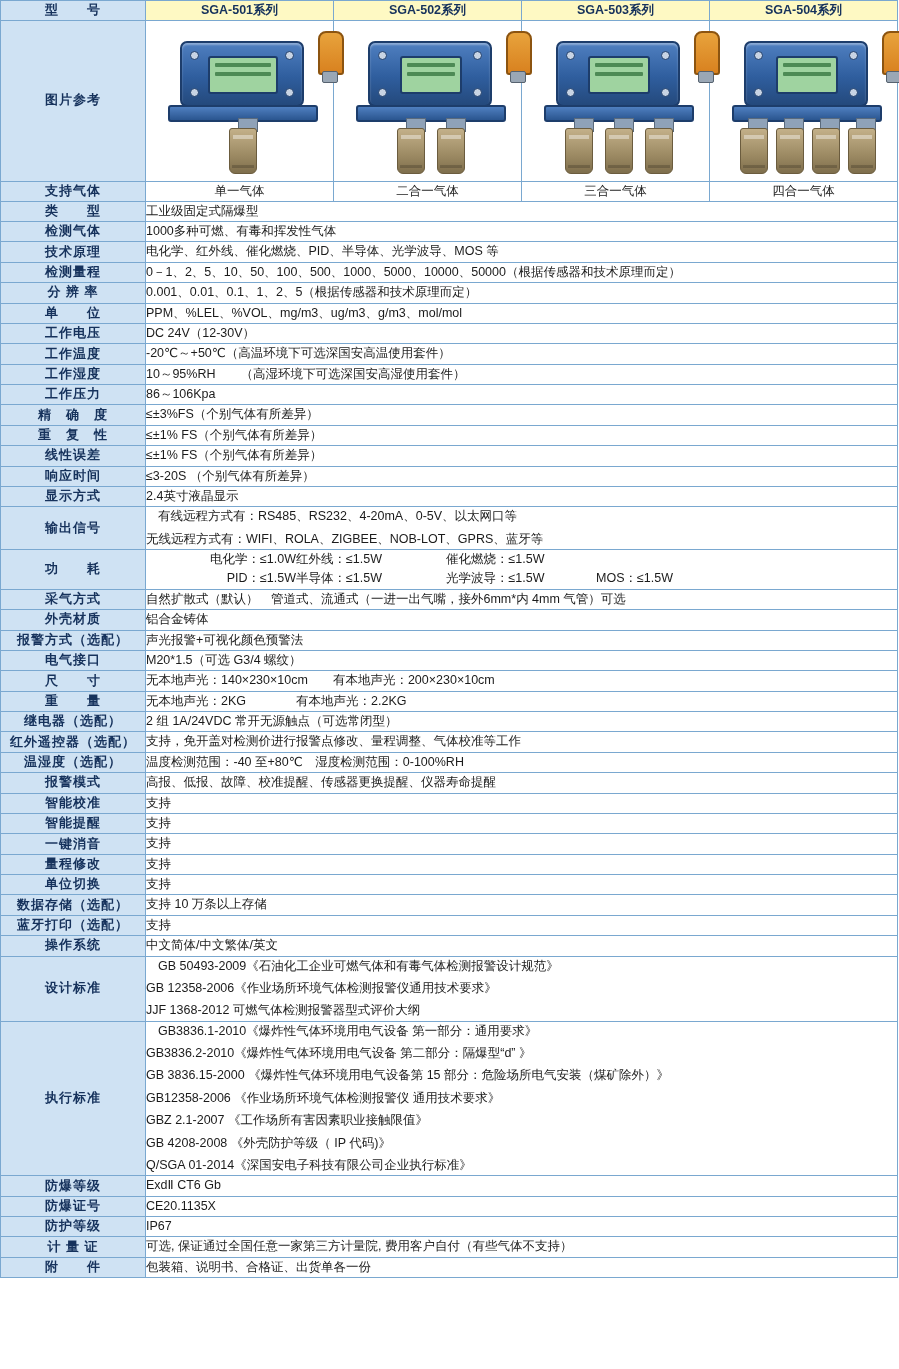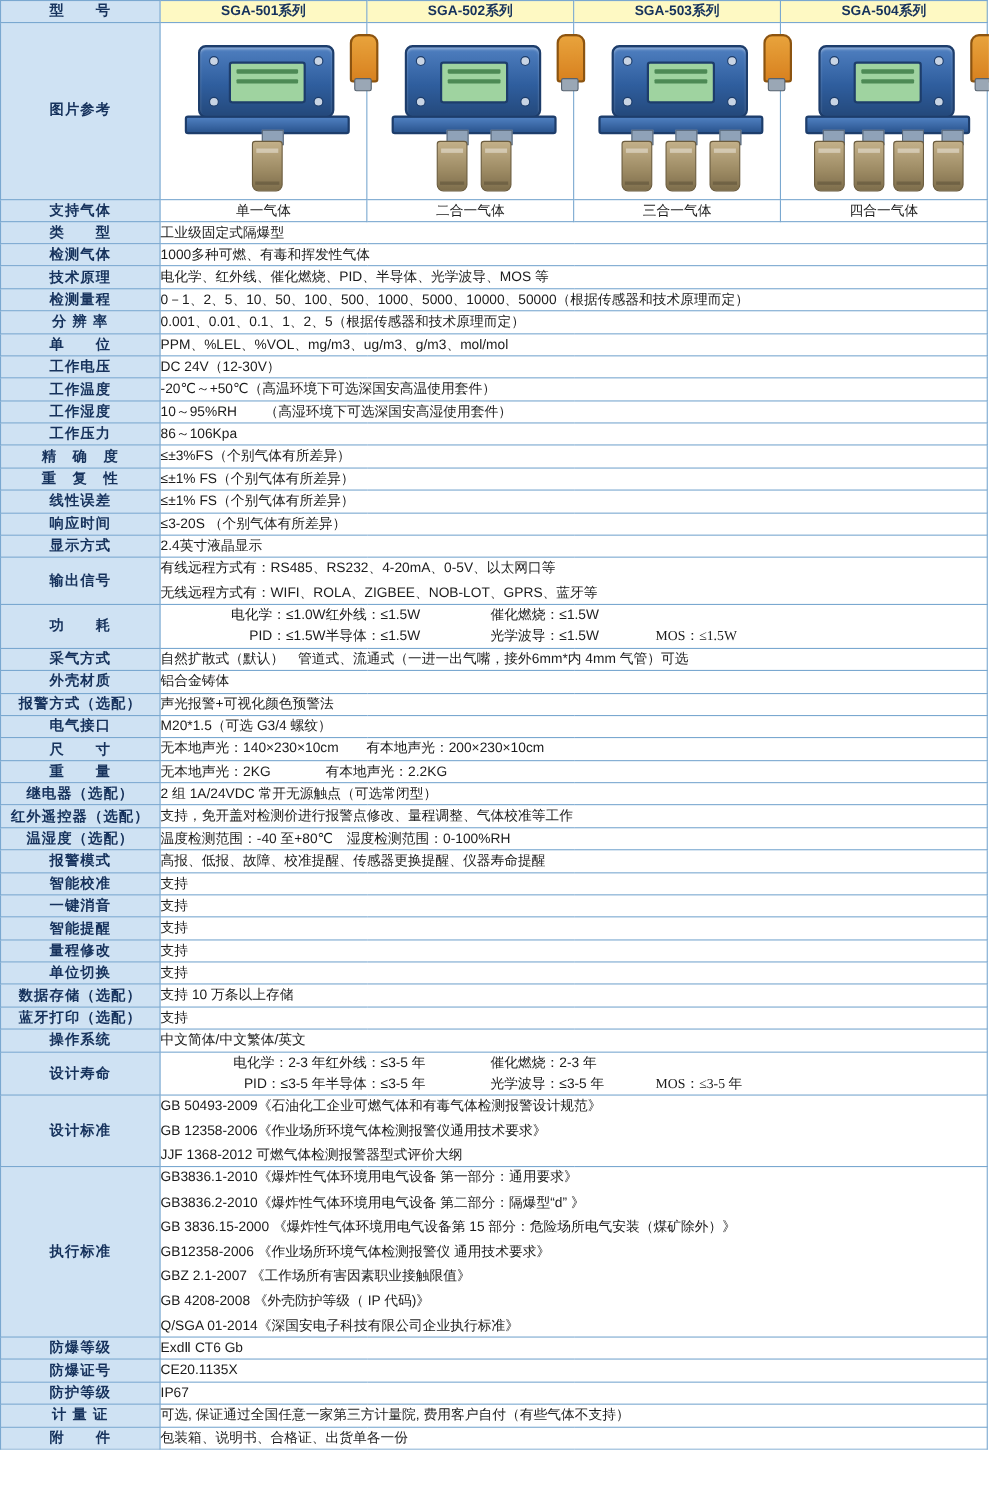--- a/index.html
+++ b/index.html
@@ -55,28 +55,28 @@
     font-size: 12.5px;
     padding: 6px 2px;
     margin-top: 13px;
   }
   .imgcell {
     background: #ffffff;
     height: 160px;
     text-align: center;
     padding: 0;
   }
-  .line { display: block; }
+  .line { display: block; padding-left: 12px; }
   .row2 { display: block; margin-top: 3px; }
   .cols { display: flex; flex-wrap: wrap; }
   .cols span { display: inline-block; }
   .w1 { width: 150px; text-align: right; }
   .w2 { width: 150px; }
   .w3 { width: 150px; }
-  .w4 { width: 150px; font-family: Liberation Serif, serif; }
+  .w4 { width: 150px; }
   
   .device {
     position: relative;
     width: 210px;
     height: 152px;
     margin: 4px auto 0 auto;
   }
   .d-head {
     position: absolute;
     left: 34px; top: 14px;
@@ -408,25 +408,25 @@
     </tr>
     <tr>
       <td class="lbl">报警模式</td>
       <td class="val" colspan="4">高报、低报、故障、校准提醒、传感器更换提醒、仪器寿命提醒</td>
     </tr>
     <tr>
       <td class="lbl">智能校准</td>
       <td class="val" colspan="4">支持</td>
     </tr>
     <tr>
+      <td class="lbl">智能提醒</td>
+      <td class="val" colspan="4">支持</td>
+    </tr>
+    <tr>
       <td class="lbl">一键消音</td>
-      <td class="val" colspan="4">支持</td>
-    </tr>
-    <tr>
-      <td class="lbl">智能提醒</td>
       <td class="val" colspan="4">支持</td>
     </tr>
     <tr>
       <td class="lbl">量程修改</td>
       <td class="val" colspan="4">支持</td>
     </tr>
     <tr>
       <td class="lbl">单位切换</td>
       <td class="val" colspan="4">支持</td>
     </tr>
@@ -436,36 +436,20 @@
     </tr>
     <tr>
       <td class="lbl">蓝牙打印（选配）</td>
       <td class="val" colspan="4">支持</td>
     </tr>
     <tr>
       <td class="lbl">操作系统</td>
       <td class="val" colspan="4">中文简体/中文繁体/英文</td>
     </tr>
 
-    <tr>
-      <td class="lbl">设计寿命</td>
-      <td class="val" colspan="4">
-        <div class="cols">
-          <span class="w1">电化学：2-3 年</span>
-          <span class="w2">红外线：≤3-5 年</span>
-          <span class="w3">催化燃烧：2-3 年</span>
-        </div>
-        <div class="cols">
-          <span class="w1">PID：≤3-5 年</span>
-          <span class="w2">半导体：≤3-5 年</span>
-          <span class="w3">光学波导：≤3-5 年</span>
-          <span class="w4">MOS：≤3-5 年</span>
-        </div>
-      </td>
-    </tr>
 
     <tr>
       <td class="lbl">设计标准</td>
       <td class="val" colspan="4">
         <span class="line">GB 50493-2009《石油化工企业可燃气体和有毒气体检测报警设计规范》</span>
         <span class="row2">GB 12358-2006《作业场所环境气体检测报警仪通用技术要求》</span>
         <span class="row2">JJF 1368-2012 可燃气体检测报警器型式评价大纲</span>
       </td>
     </tr>
 

